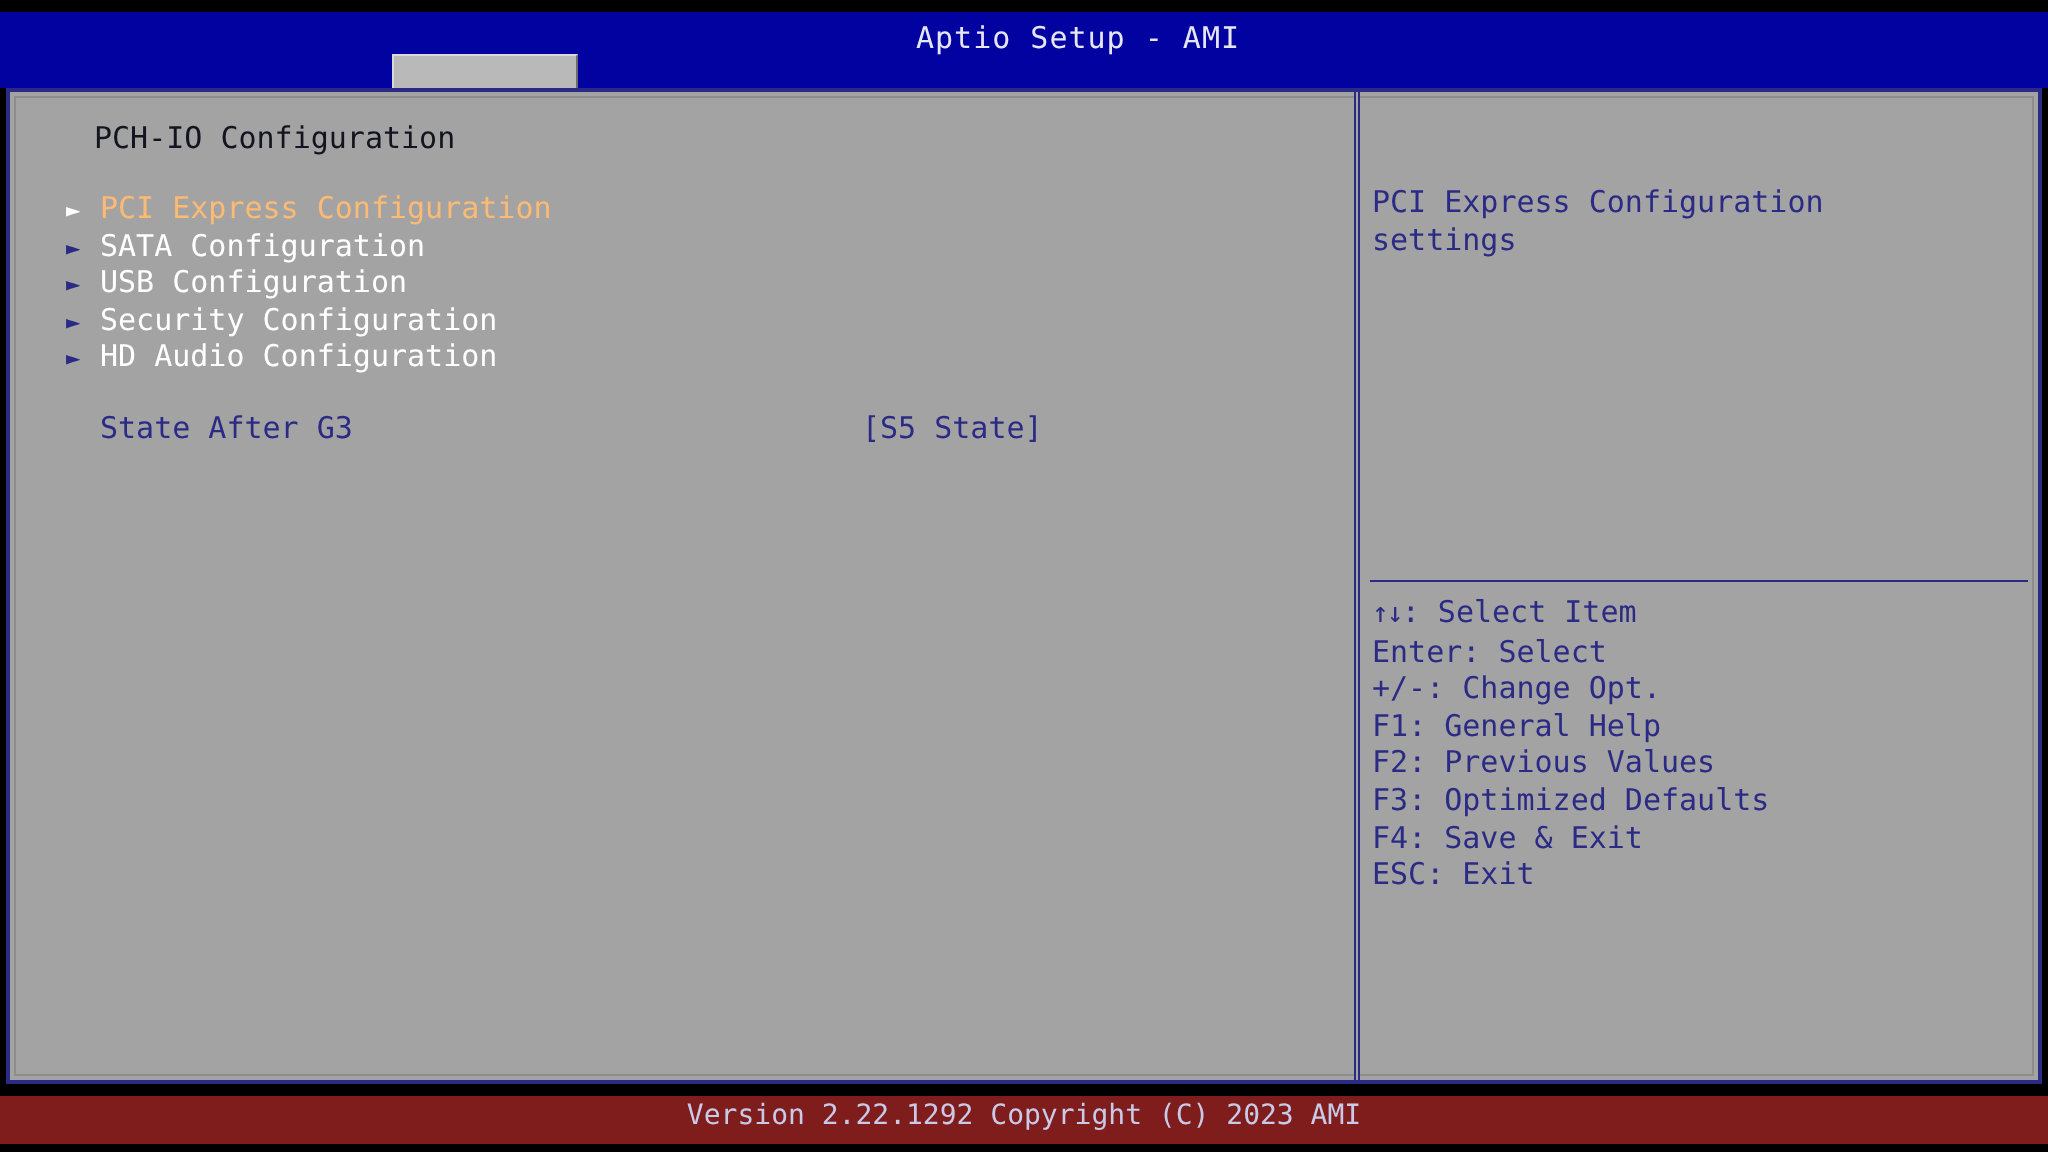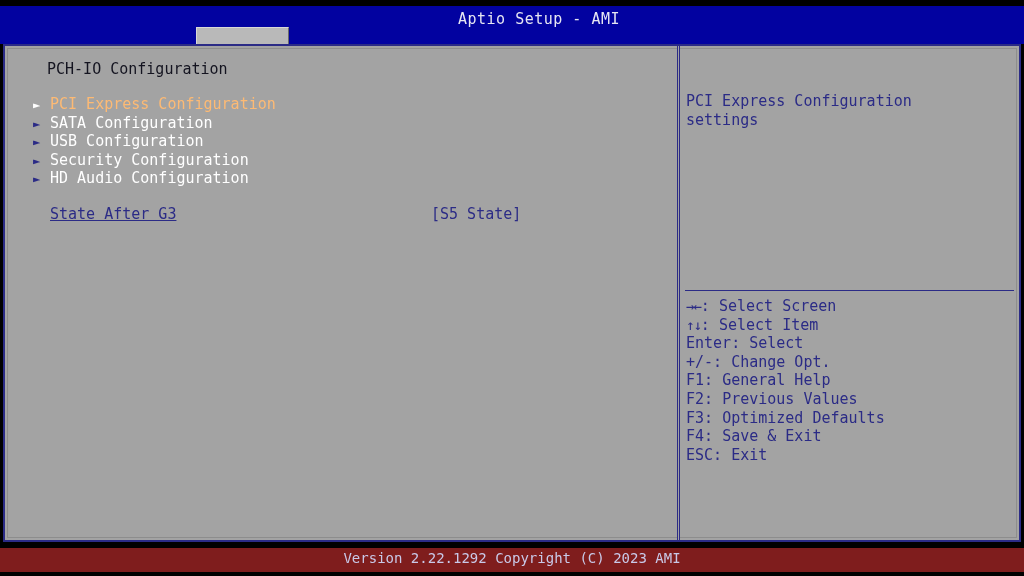--- a/index.html
+++ b/index.html
@@ -143,21 +143,20 @@
     height: 19px;
     font-size: 15px;
     white-space: pre;
   }
   #option-label {
     position: absolute;
     left: 19px;
     top: 0;
     color: #2b2b86;
     line-height: 19px;
-    text-decoration: underline;
   }
   #option-value {
     position: absolute;
     left: 400px;
     top: 0;
     color: #2b2b86;
     line-height: 19px;
   }
 
   
@@ -280,21 +279,20 @@
       <span id="option-value">[S5 State]</span>
     </div>
   </div>
 
   <div id="right-pane">
     <div id="help-text">PCI Express Configuration settings</div>
 
     <div id="help-rule"></div>
 
     <div id="key-legend">
-      <div class="key-row"><span class="key-glyph">→←</span><span>: </span><span>Select Screen</span></div>
       <div class="key-row"><span class="key-glyph">↑↓</span><span>: </span><span>Select Item</span></div>
       <div class="key-row"><span>Enter</span><span>: </span><span>Select</span></div>
       <div class="key-row"><span>+/-</span><span>: </span><span>Change Opt.</span></div>
       <div class="key-row"><span>F1</span><span>: </span><span>General Help</span></div>
       <div class="key-row"><span>F2</span><span>: </span><span>Previous Values</span></div>
       <div class="key-row"><span>F3</span><span>: </span><span>Optimized Defaults</span></div>
       <div class="key-row"><span>F4</span><span>: </span><span>Save &amp; Exit</span></div>
       <div class="key-row"><span>ESC</span><span>: </span><span>Exit</span></div>
     </div>
   </div>

